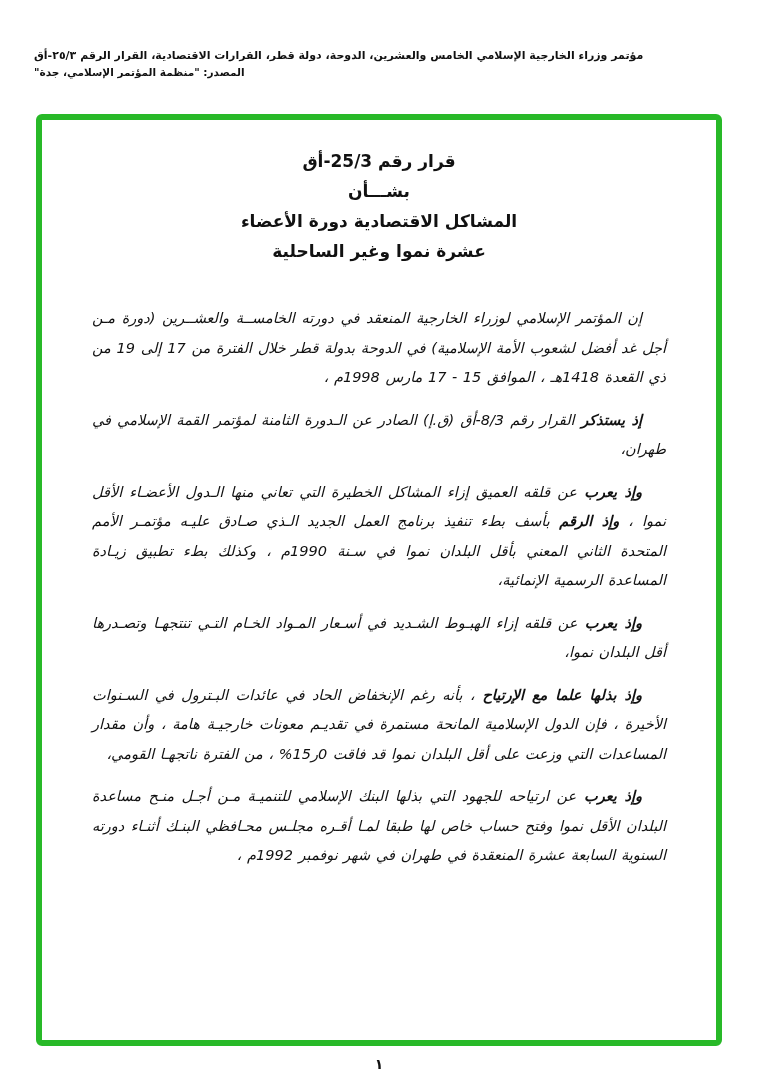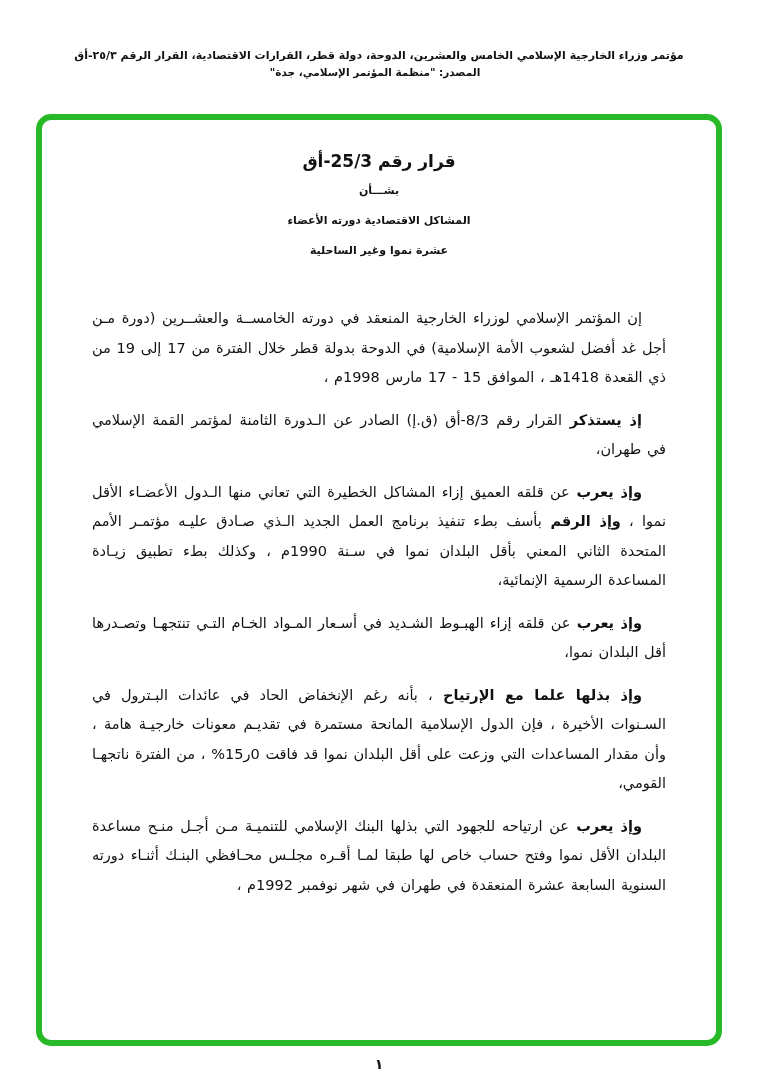--- a/index.html
+++ b/index.html
@@ -8,38 +8,38 @@
     width: 758px; height: 1078px;
     position: relative; overflow: hidden;
     font-family: "DejaVu Sans", sans-serif;
     color: #111111;
     direction: rtl;
   }
   .page { position: absolute; inset: 0; background: #ffffff; }
 
   .header {
     position: absolute; top: 47px; right: 34px; left: 34px;
-    text-align: center; font-weight: bold;
+    text-align: left; font-weight: bold;
   }
   .header .hline1 { font-size: 11px; line-height: 17px; letter-spacing: 0; }
   .header .hline2 { font-size: 10.5px; line-height: 16px; padding-right: 8px; }
 
   .doc-box {
     position: absolute; top: 114px; right: 36px; left: 36px; bottom: 32px;
     border: 6px solid #28b928;
-    border-radius: 15px;
+    border-radius: 6px;
     padding: 26px 50px 10px 50px;
     background: #ffffff;
   }
 
   .title-block { text-align: center; font-weight: bold; }
   .res-title   { font-size: 17px;   line-height: 30px; }
-  .res-sub     { font-size: 11px; line-height: 30px; }
+  .res-sub     { font-size: 17px; line-height: 30px; }
 
-  .doc-body { margin-top: 38px; }
+  .doc-body { margin-top: 38px; font-style: italic; }
   .para {
     font-size: 14.5px;
     line-height: 29.5px;
     text-align: justify;
     text-indent: 24px;
     margin-bottom: 13px;
     word-spacing: 1px;
   }
   .para .b { font-weight: bold; }
 
@@ -55,21 +55,21 @@
 
   <div class="header">
     <div class="hline1">مؤتمر وزراء الخارجية الإسلامي الخامس والعشرين، الدوحة، دولة قطر، القرارات الاقتصادية، القرار الرقم ٢٥/٣-أق</div>
     <div class="hline2">المصدر:  "منظمة المؤتمر الإسلامي، جدة"</div>
   </div>
 
   <div class="doc-box" style="border-color: rgb(40, 185, 40);">
     <div class="title-block">
       <div class="res-title">قرار رقم 25/3-أق</div>
       <div class="res-sub">بشـــأن</div>
-      <div class="res-sub">المشاكل الاقتصادية دورته الأعضاء</div>
+      <div class="res-sub">المشاكل الاقتصادية دورة الأعضاء</div>
       <div class="res-sub">عشرة نموا وغير الساحلية</div>
     </div>
 
     <div class="doc-body">
         <p class="para"><span>إن المؤتمر الإسلامي لوزراء الخارجية المنعقد في دورته الخامســة والعشــرين (دورة مـن أجل غد أفضل لشعوب الأمة الإسلامية) في الدوحة بدولة قطر خلال الفترة من 17 إلى 19 من ذي القعدة 1418هـ ، الموافق 15 - 17 مارس 1998م ،</span></p>
         <p class="para"><span class="b">إذ يستذكر </span><span>القرار رقم 8/3-أق (ق.إ) الصادر عن الـدورة الثامنة لمؤتمر القمة الإسلامي في طهران،</span></p>
         <p class="para"><span class="b">وإذ يعرب </span><span>عن قلقه العميق إزاء المشاكل الخطيرة التي تعاني منها الـدول الأعضـاء الأقل نموا ، </span><span class="b">وإذ الرقم </span><span>بأسف بطء تنفيذ برنامج العمل الجديد الـذي صـادق عليـه مؤتمـر الأمم المتحدة الثاني المعني بأقل البلدان نموا في سـنة 1990م ، وكذلك بطء تطبيق زيـادة المساعدة الرسمية الإنمائية،</span></p>
         <p class="para"><span class="b">وإذ يعرب </span><span>عن قلقه إزاء الهبـوط الشـديد في أسـعار المـواد الخـام التـي تنتجهـا وتصـدرها أقل البلدان نموا،</span></p>
         <p class="para"><span class="b">وإذ بذلها علما مع الإرتياح </span><span>، بأنه رغم الإنخفاض الحاد في عائدات البـترول في السـنوات الأخيرة ، فإن الدول الإسلامية المانحة مستمرة في تقديـم معونات خارجيـة هامة ، وأن مقدار المساعدات التي وزعت على أقل البلدان نموا قد فاقت 0ر15% ، من الفترة ناتجهـا القومي،</span></p>
         <p class="para"><span class="b">وإذ يعرب </span><span>عن ارتياحه للجهود التي بذلها البنك الإسلامي للتنميـة مـن أجـل منـح مساعدة البلدان الأقل نموا وفتح حساب خاص لها طبقا لمـا أقـره مجلـس محـافظي البنـك أثنـاء دورته السنوية السابعة عشرة المنعقدة في طهران في شهر نوفمبر 1992م ،</span></p>

